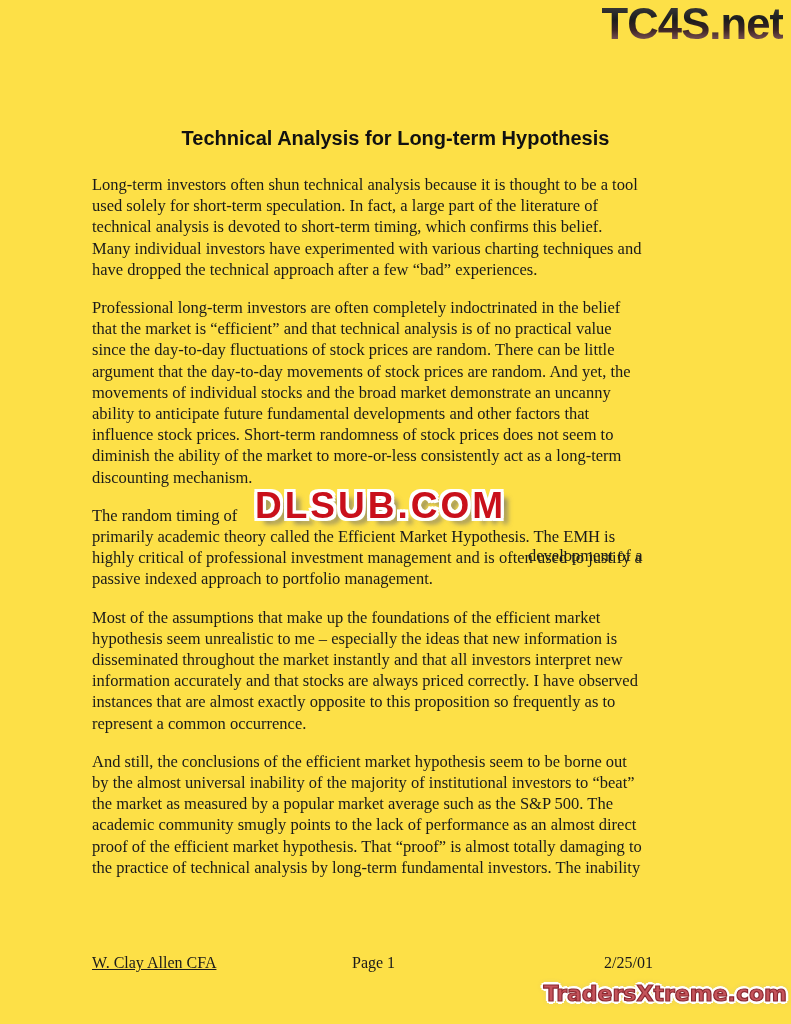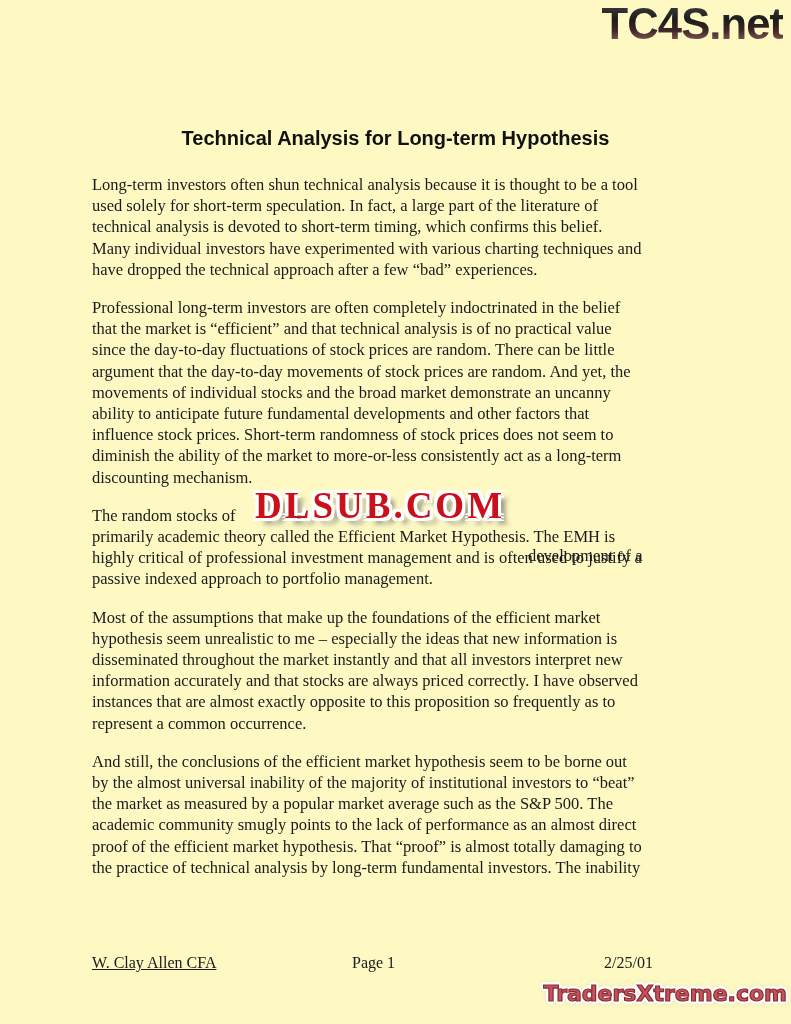--- a/index.html
+++ b/index.html
@@ -1,20 +1,20 @@
 <!DOCTYPE html>
 <html><head>
 <meta charset="utf-8">
 <style>
   html, body { margin: 0; padding: 0; background: #e9e9e9; }
   .page {
     position: relative;
     width: 791px;
     height: 1024px;
-    background: #fef9c3;
+    background: #fde047;
     margin: 0 auto;
     overflow: hidden;
     font-family: "Liberation Serif", serif;
     color: #1a1a1a;
   }
 
   
   .top-logo {
     position: absolute;
     top: -2px;
@@ -59,21 +59,21 @@
   .p3 { position: relative; white-space: normal; }
   .p3-line1 { position: relative; height: 21.2px; }
   .p3-suffix { position: absolute; left: 436px; top: 0; white-space: nowrap; margin-top: 40px; }
   .p3-rest { white-space: pre-line; }
 
   
   .watermark {
     position: absolute;
     left: 163px;
     top: -10px;
-    font-family: Liberation Serif, serif;
+    font-family: Liberation Sans, sans-serif;
     font-weight: bold;
     font-size: 37px;
     letter-spacing: 3px;
     white-space: nowrap;
     color: #c9101b;
     text-shadow:
       -3px -3px 0 #fff, 3px -3px 0 #fff, -3px 3px 0 #fff, 3px 3px 0 #fff,
       -3px 0 0 #fff, 3px 0 0 #fff, 0 -3px 0 #fff, 0 3px 0 #fff,
       7px 6px 5px rgba(110,110,110,0.75);
   }
@@ -128,21 +128,21 @@
 since the day-to-day fluctuations of stock prices are random. There can be little
 argument that the day-to-day movements of stock prices are random. And yet, the
 movements of individual stocks and the broad market demonstrate an uncanny
 ability to anticipate future fundamental developments and other factors that
 influence stock prices. Short-term randomness of stock prices does not seem to
 diminish the ability of the market to more-or-less consistently act as a long-term
 discounting mechanism.</p>
 
     <div class="para p3">
       <div class="p3-line1">
-        <span>The random stocks of</span>
+        <span>The random timing of</span>
         <span class="p3-suffix">development of a</span>
       </div>
       <div class="p3-rest">primarily academic theory called the Efficient Market Hypothesis.  The EMH is
 highly critical of professional investment management and is often used to justify a
 passive indexed approach to portfolio management.</div>
       <div class="watermark">DLSUB.COM</div>
     </div>
 
     <p class="para">Most of the assumptions that make up the foundations of the efficient market
 hypothesis seem unrealistic to me – especially the ideas that new information is

